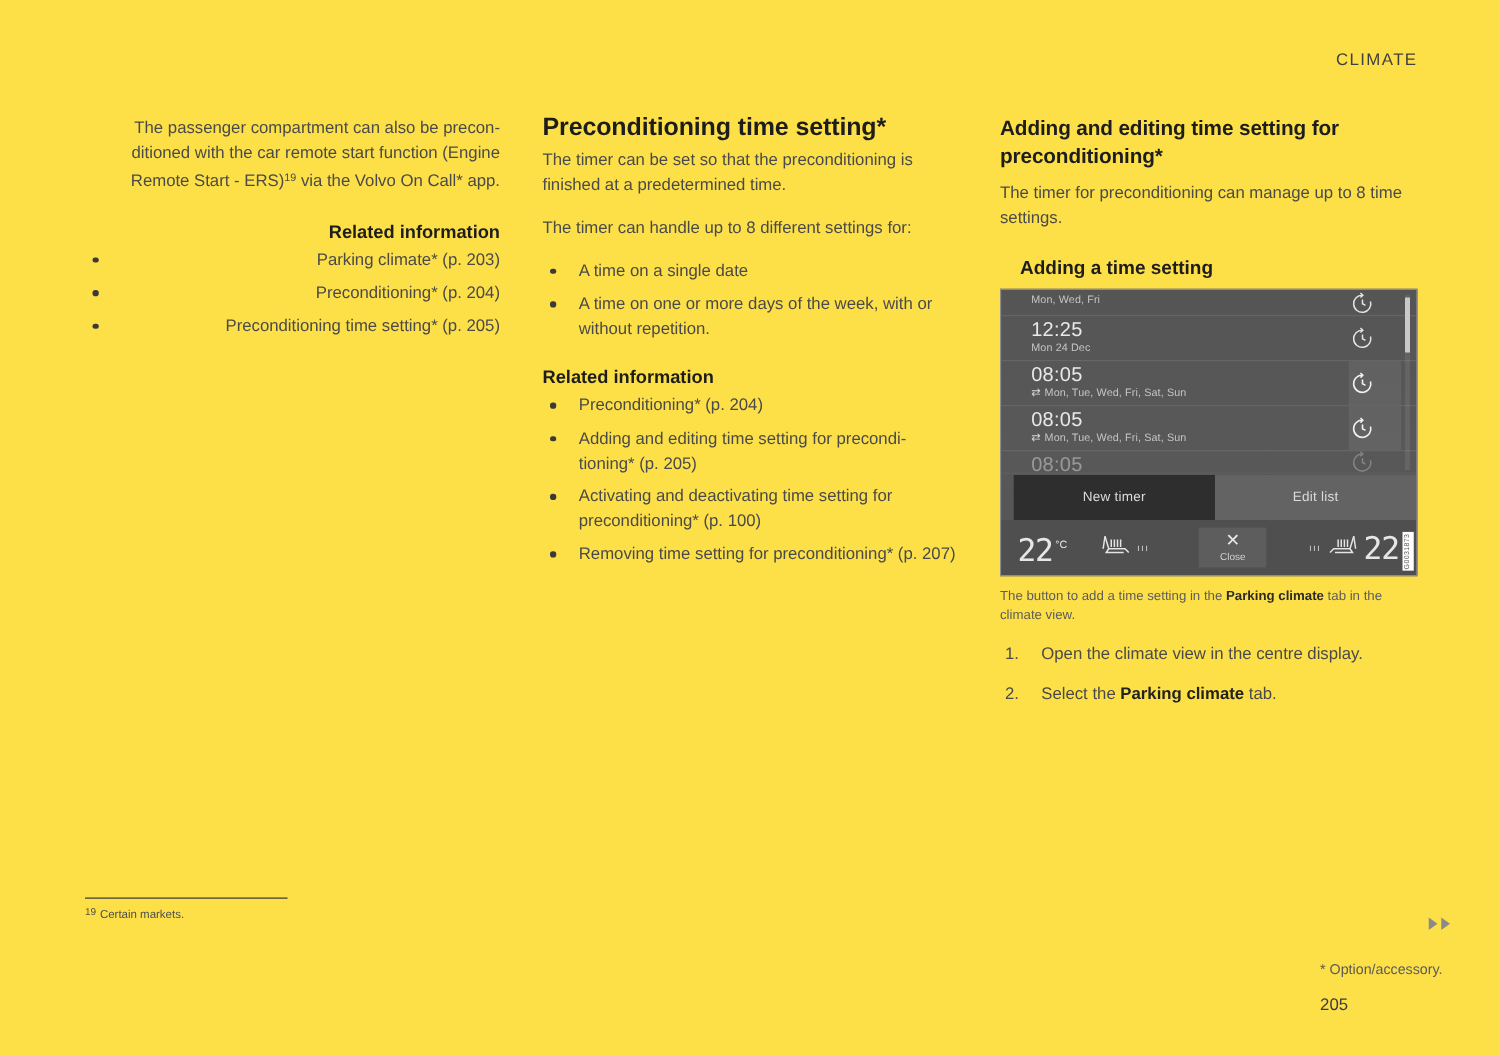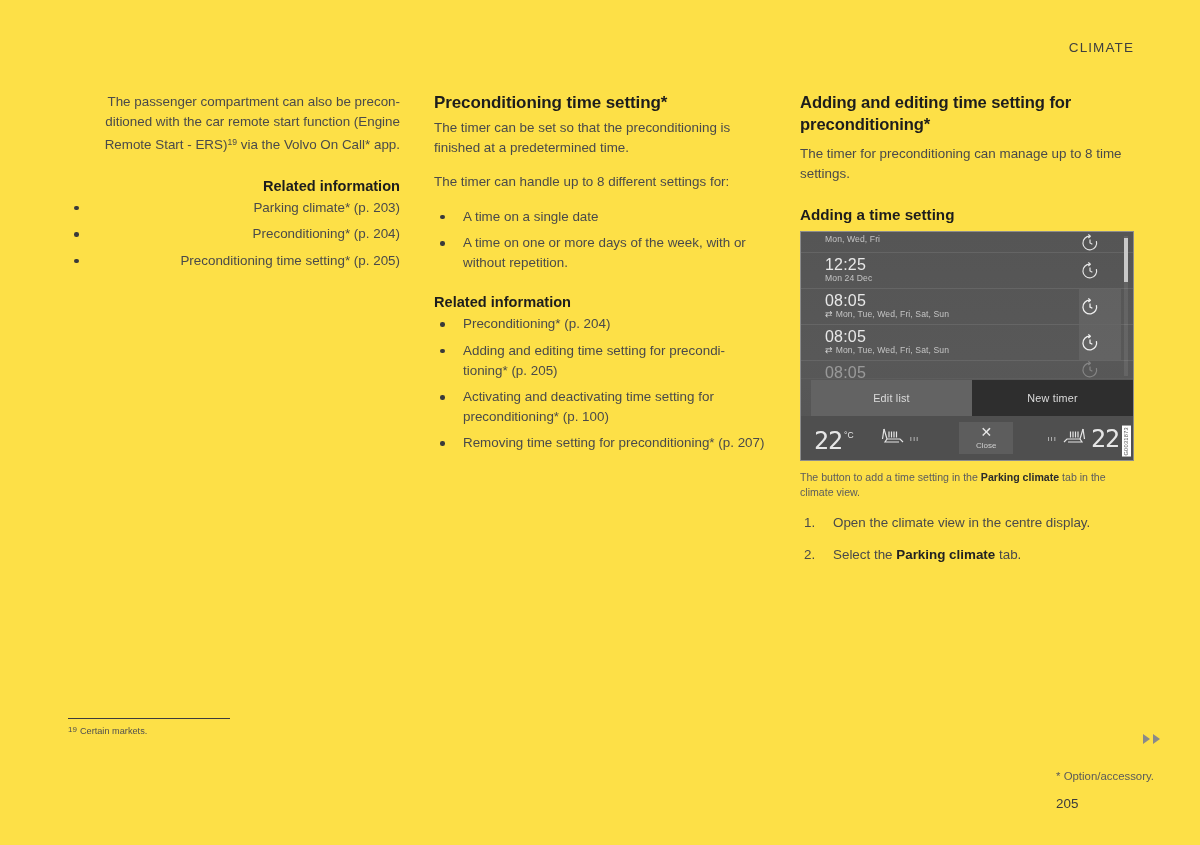--- a/index.html
+++ b/index.html
@@ -46,33 +46,33 @@
   p.body {
     margin: 0 0 16px 0;
     font-size: 13.4px;
     line-height: 20.2px;
     color: #4a4a4a;
   }
   p.body.tight { margin-bottom: 14px; }
 
   h2.sec {
     margin: 0 0 5px 0;
-    font-size: 17px;
+    font-size: 20px;
     line-height: 21px;
     font-weight: 700;
     color: #1d1d1d;
     letter-spacing: -0.1px;
   }
   h2.sec.big {
     font-size: 16.6px;
     line-height: 22px;
     margin-bottom: 8px;
   }
   h3.sub {
-    margin: 22px 0 8px 0;
+    margin: 22px 0 8px 16px;
     font-size: 15.2px;
     font-weight: 700;
     color: #1d1d1d;
   }
   h2.rel {
     margin: 22px 0 4px 0;
     font-size: 14.6px;
     font-weight: 700;
     color: #1d1d1d;
   }
@@ -480,22 +480,22 @@
               </svg>
             </div>
           </div>
         </div>
 
         <div class="scrollbar">
           <div class="scrollthumb"></div>
         </div>
 
         <div class="btnbar">
+          <div class="btn primary">New timer</div>
           <div class="btn secondary">Edit list</div>
-          <div class="btn primary">New timer</div>
         </div>
 
         <div class="climatebar">
           <div class="temp-left"><span>22</span><span class="deg">°C</span></div>
 
           <span class="seat-ico">
             <svg width="26" height="20" viewBox="0 0 26 20" fill="none" stroke="#e4e4e4" stroke-width="1.2">
               <path d="M4 3 L7 13 L20 13 L23 16"></path>
               <path d="M4 3 L2.5 13"></path>
               <path d="M7 13 L5 16 L19 16"></path>

